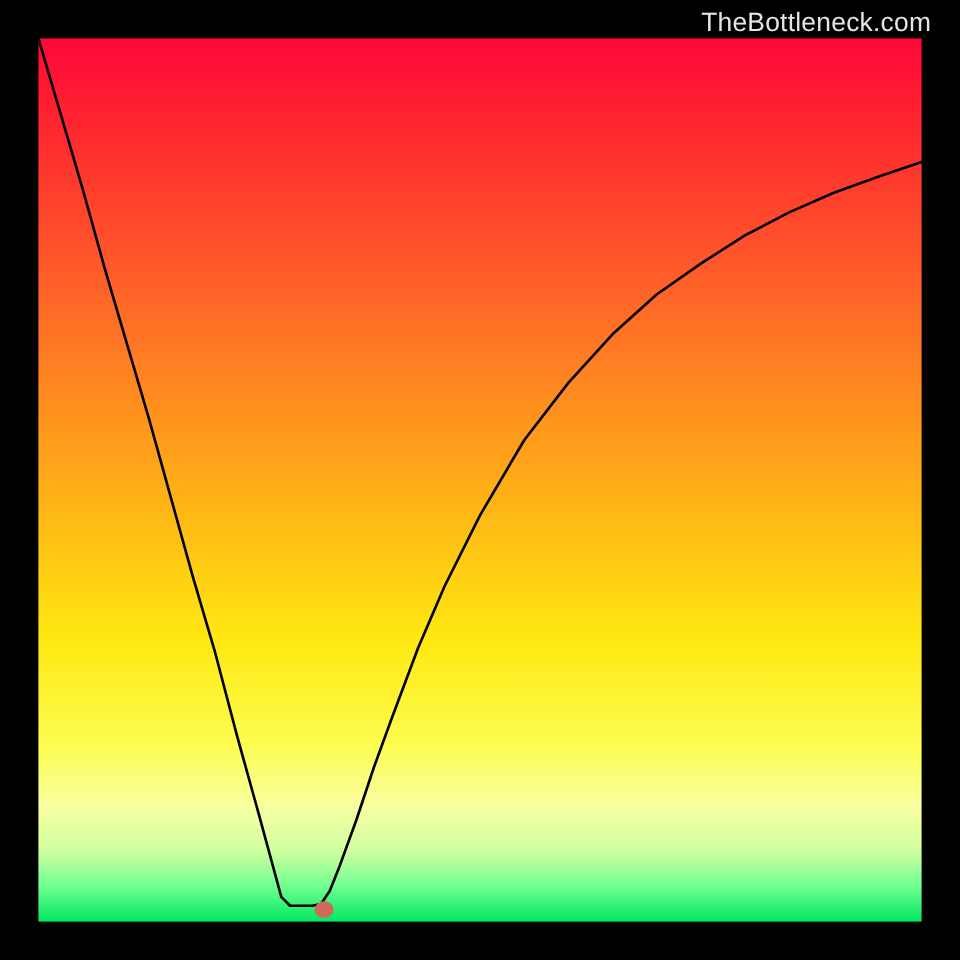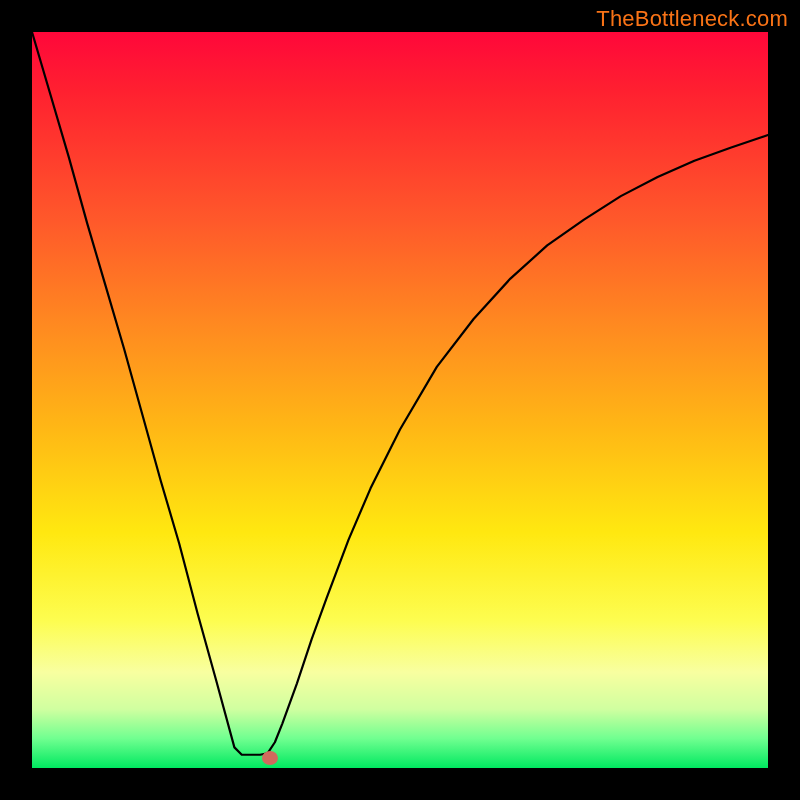--- a/index.html
+++ b/index.html
@@ -37,22 +37,22 @@
       #fdfd50 80%,
       #f8ffa0 87%,
       #d0ffa0 92%,
       #70ff90 96%,
       #00e860 100%
     );
   }
   .watermark {
     position: absolute;
     top: 6px;
-    right: 12px;
-    color: #f97316;
+    right: 24px;
+    color: #e5e5e5;
     font-size: 22px;
     letter-spacing: 0.2px;
     user-select: none;
   }
   svg.curve {
     position: absolute;
     left: 0;
     top: 0;
     width: 736px;
     height: 736px;

